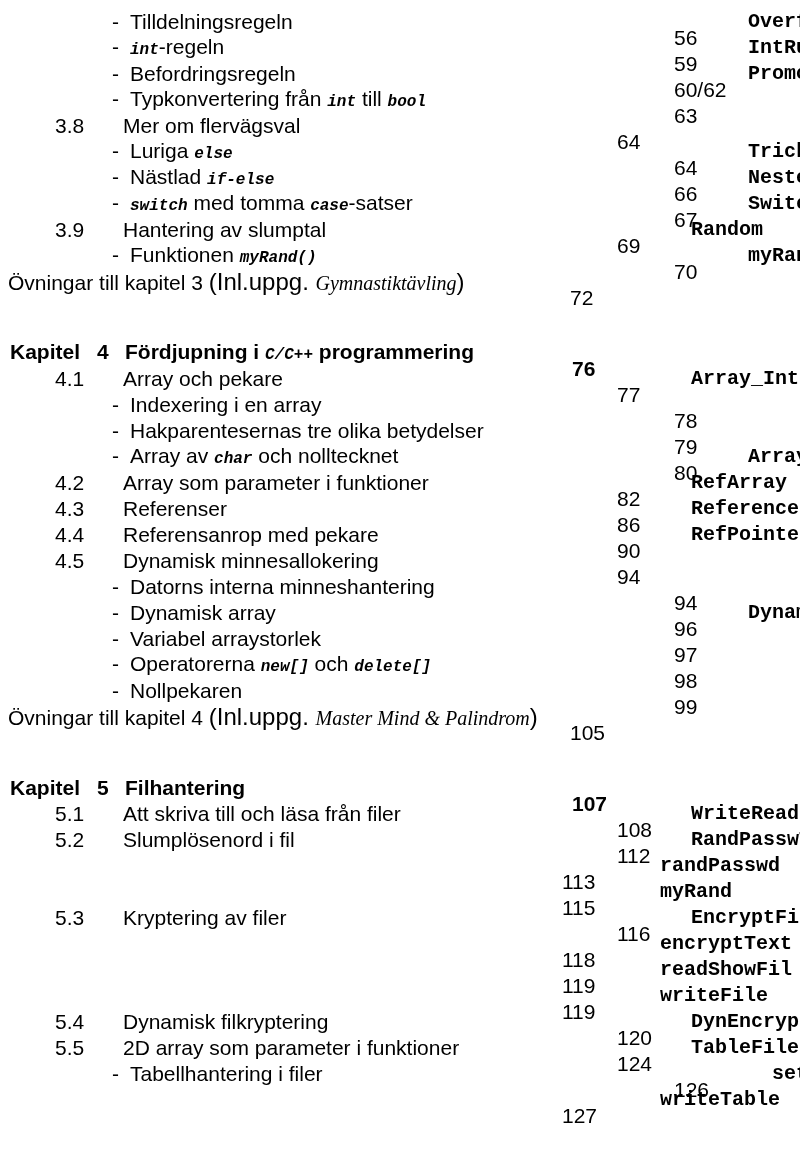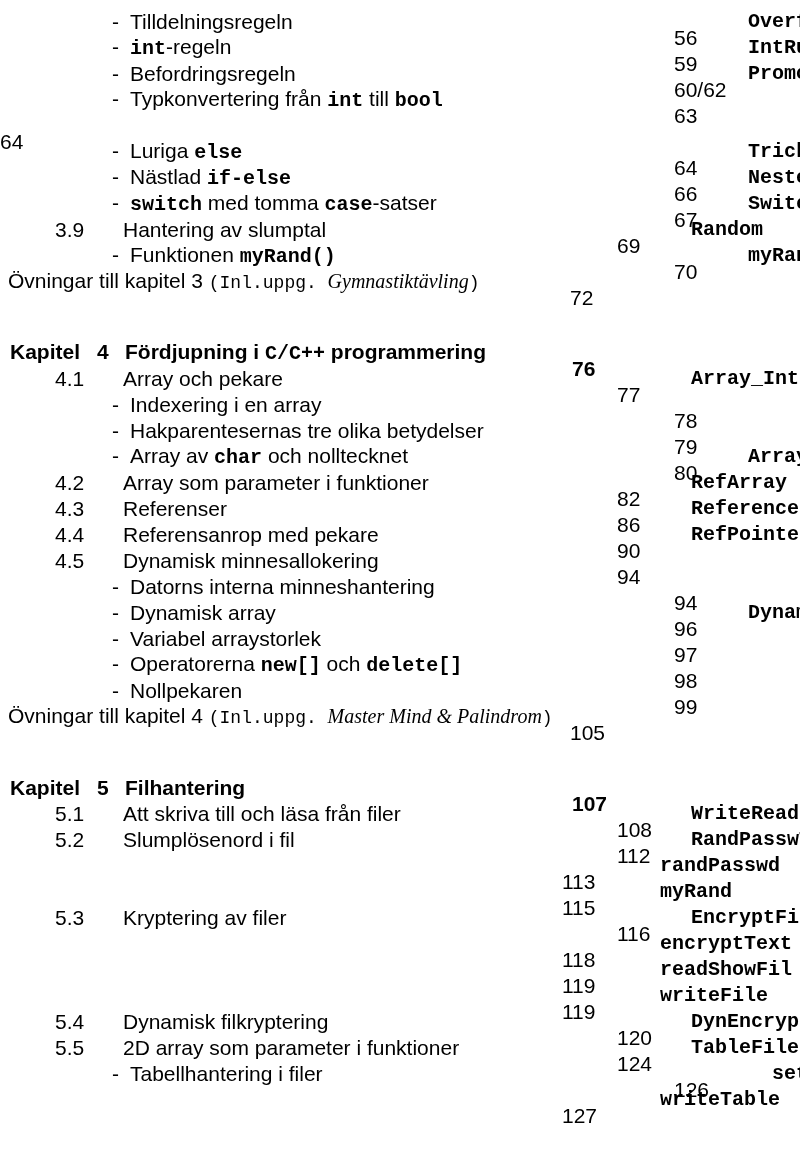--- a/index.html
+++ b/index.html
@@ -52,25 +52,26 @@
 
   .sec-num { display: inline-block; width: 68px; }
   .dash-b  { display: inline-block; width: 18px; }
   .ch-label{ display: inline-block; width: 115px; }
   .ch-word { display: inline-block; width: 87px; }
 
   .f-sans   { font-family: "Liberation Sans", sans-serif; }
   .f-mono   {
     font-family: "Liberation Mono", monospace;
     font-weight: bold;
-    font-size: 20px;
+    font-size: 16px;
+    font-style: italic;
   }
   .f-serif  {
-    font-family: Liberation Mono, monospace;
-    font-size: 18px;
+    font-family: Liberation Sans, sans-serif;
+    font-size: 24px;
   }
   .f-italic {
     font-family: Liberation Serif, serif;
     font-style: italic;
     font-size: 20px;
   }
 </style>
 </head>
 <body>
 
@@ -90,20 +91,21 @@
         <div class="cell-left"><span class="dash-b">-</span><span class="title"><span class="f-sans">Befordringsregeln</span></span></div>
         <div class="cell-page">60/62</div>
         <div class="cell-prog">PromotInt/Dec</div>
       </div>
       <div class="row dash">
         <div class="cell-left"><span class="dash-b">-</span><span class="title"><span class="f-sans">Typkonvertering från </span><span class="f-mono">int</span><span class="f-sans"> till </span><span class="f-mono">bool</span></span></div>
         <div class="cell-page">63</div>
         <div class="cell-prog"></div>
       </div>
       <div class="row section">
+        <div class="cell-left"><span class="sec-num">3.8</span><span class="title"><span class="f-sans">Mer om flervägsval</span></span></div>
         <div class="cell-page">64</div>
         <div class="cell-prog"></div>
       </div>
       <div class="row dash">
         <div class="cell-left"><span class="dash-b">-</span><span class="title"><span class="f-sans">Luriga </span><span class="f-mono">else</span></span></div>
         <div class="cell-page">64</div>
         <div class="cell-prog">TrickyElse</div>
       </div>
       <div class="row dash">
         <div class="cell-left"><span class="dash-b">-</span><span class="title"><span class="f-sans">Nästlad </span><span class="f-mono">if-else</span></span></div>

